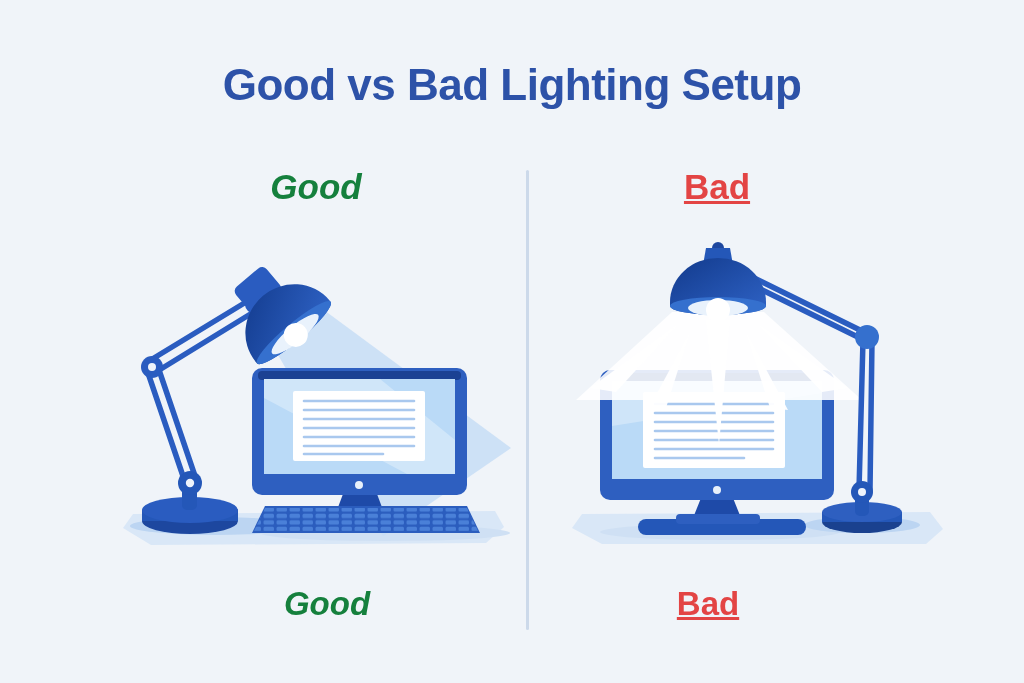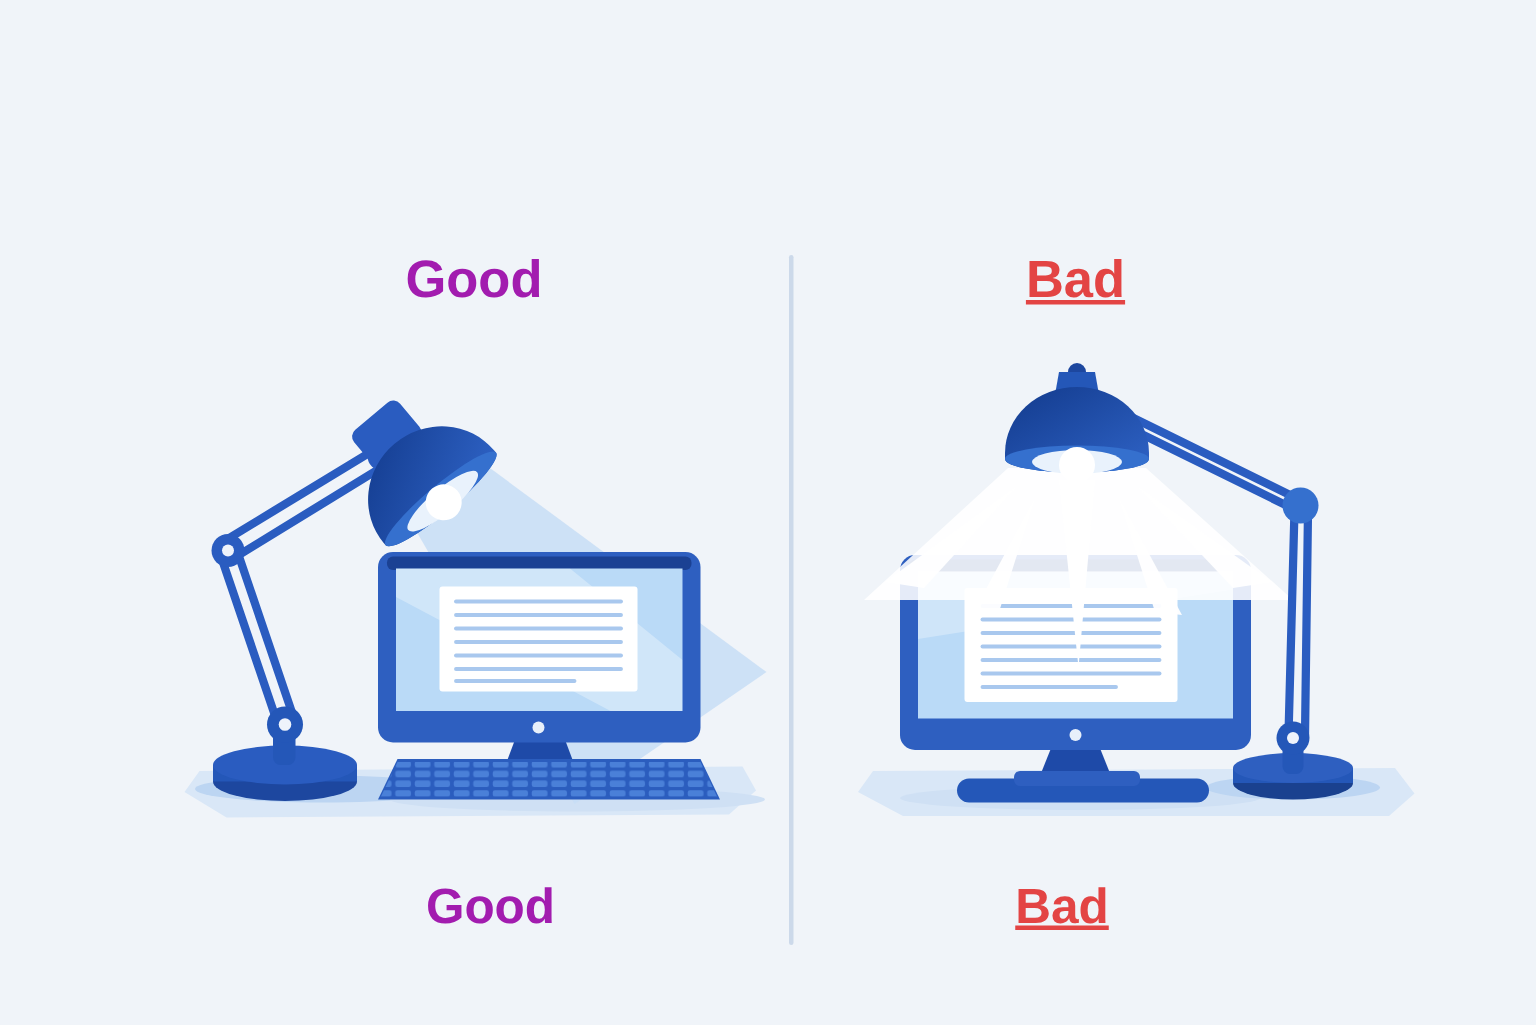--- a/index.html
+++ b/index.html
@@ -14,21 +14,21 @@
     position:absolute;top:60px;left:0;width:100%;
     text-align:center;
     font-size:44px;font-weight:bold;letter-spacing:-0.5px;
     color:#2d52a8;margin:0;
   }
   .col-label{
     position:absolute;margin:0;
     transform:translateX(-50%);
     font-weight:bold;white-space:nowrap;
   }
-  .col-label.blue{color:#a21caf;}
+  .col-label.blue{color:#15803d;font-style:italic;}
   .col-label.red{color:#e34444;text-decoration:underline;}
   .top-label{top:167px;font-size:35px;}
   .bottom-label{top:585px;font-size:33px;}
   #good-top{left:316px;}
   #bad-top{left:717px;}
   #good-bottom{left:327px;}
   #bad-bottom{left:708px;}
   .divider{
     position:absolute;left:526px;top:170px;
     width:3px;height:460px;border-radius:2px;
@@ -36,20 +36,21 @@
   }
   .illus{position:absolute;top:240px;width:470px;height:330px;}
   #illus-good{left:55px;}
   #illus-bad{left:530px;}
 </style>
 </head>
 <body>
 
 <div class="canvas">
 
+  <h1 class="page-title">Good vs Bad Lighting Setup</h1>
 
   <p id="good-top" class="col-label blue top-label">Good</p>
   <p id="bad-top" class="col-label red top-label">Bad</p>
 
   <div class="divider"></div>
 
   <svg id="illus-good" class="illus" viewBox="0 0 470 330">
     <defs>
       <linearGradient id="domeGradL" x1="0" y1="0" x2="1" y2="1">
         <stop offset="0" stop-color="#123a8c"></stop>

